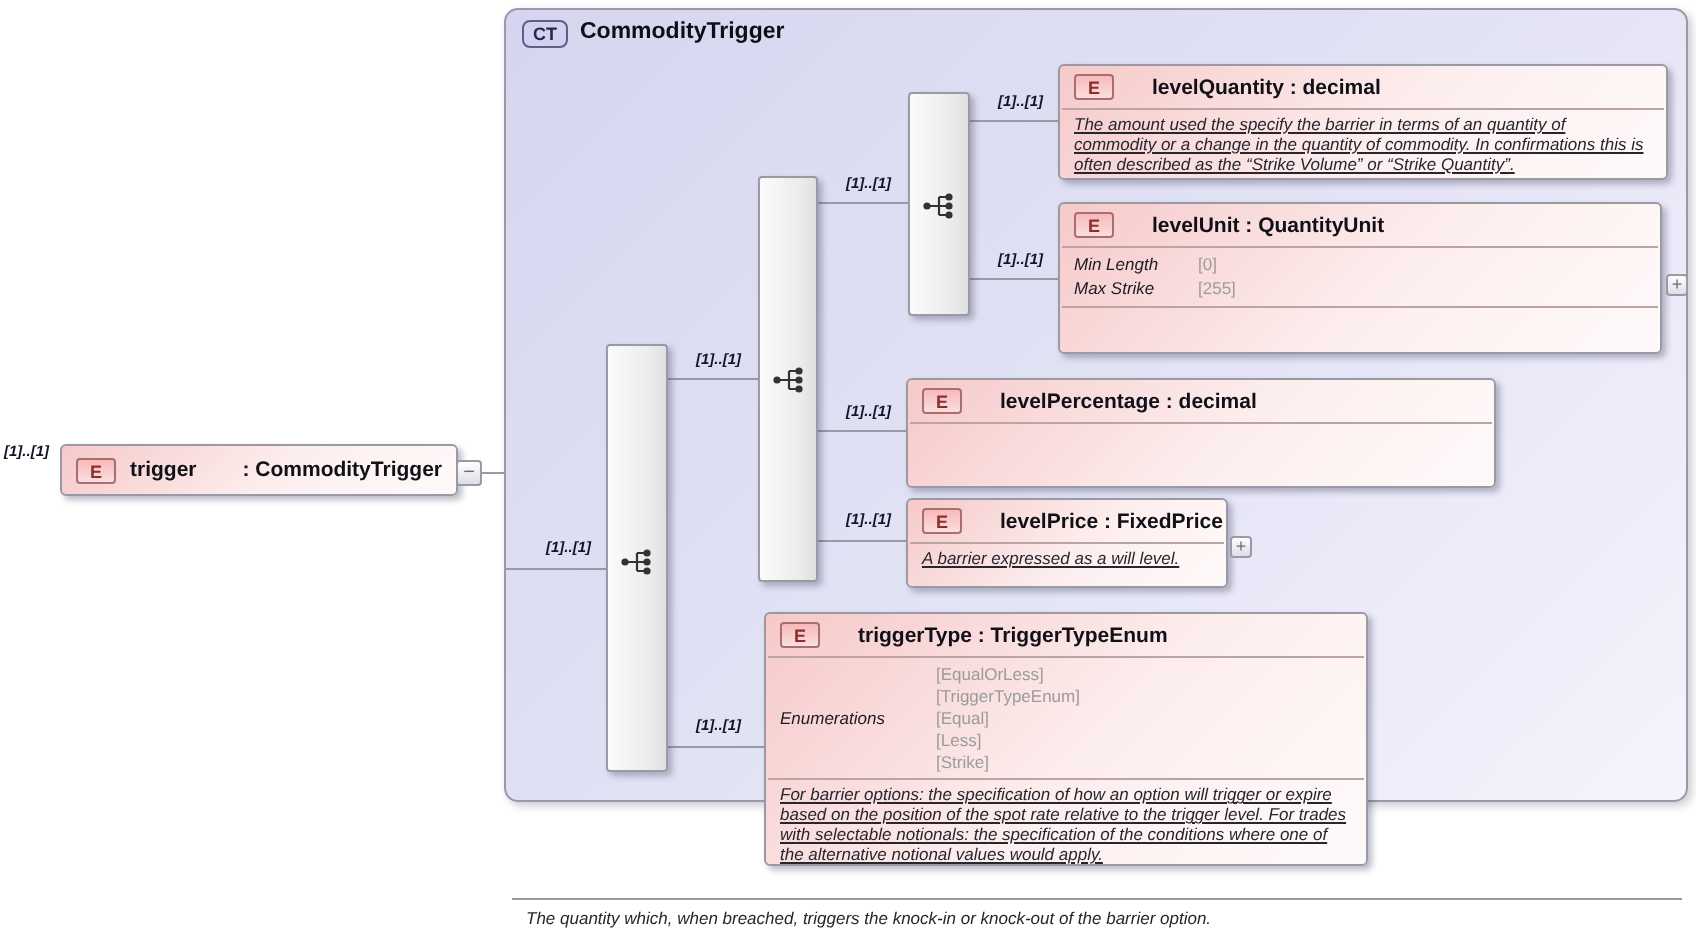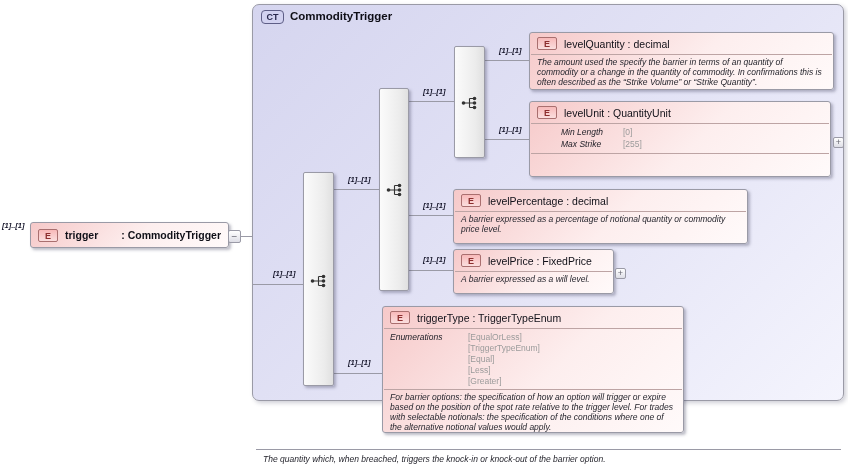--- a/index.html
+++ b/index.html
@@ -22,31 +22,32 @@
     background:linear-gradient(135deg,#f6c9c9 0%, #fdeeee 55%, #fffafa 100%);
     box-shadow:2px 2px 3px rgba(60,60,90,0.35);
   }
   .el-header { display:flex; align-items:center; gap:7px; padding:3px 7px; height:21px; }
   .el-badge {
     width:20px; height:13px; border:1px solid #a96f6f; border-radius:2px;
     background:linear-gradient(180deg,#f8b9b9,#fadede);
     color:#8c2f2f; font-size:9px; font-weight:bold; text-align:center; line-height:12px;
     flex:0 0 auto;
   }
-  .el-title { font-size:10.5px; font-weight:normal; color:#101018; white-space:nowrap; }
+  .el-title { font-size:10.5px; font-weight:bold; color:#101018; white-space:nowrap;margin-left:12px; }
   .el-divider { height:1px; background:#bda4a4; margin:0 1px; }
   .el-doc {
     padding:3px 7px 2px 7px; font-size:8.5px; font-style:italic; color:#26262e;
     line-height:1.17;
-  }
-  .facet-row { display:flex; padding:0 7px; font-size:8.5px; line-height:1.45;margin-left:24px; }
+    text-decoration:underline;
+  }
+  .facet-row { display:flex; padding:0 7px; font-size:8.5px; line-height:1.45; }
   .facet-label { font-style:italic; color:#1c1c24; width:62px; flex:0 0 auto; }
   .facet-value { color:#9b9b9b; }
   .enum-section { display:flex; padding:3px 7px 2px 7px; font-size:8.5px; }
-  .enum-label { font-style:italic; color:#1c1c24; width:78px; flex:0 0 auto; }
+  .enum-label { font-style:italic; color:#1c1c24; width:78px; flex:0 0 auto;margin-top:22px; }
   .enum-values div { color:#9b9b9b; line-height:1.3; }
 
   .toggle-box {
     position:absolute; width:13px; height:13px; border:1px solid #9a9aa6; border-radius:2px;
     background:linear-gradient(180deg,#ffffff,#dedee6);
     color:#6a6a74; font-size:10px; line-height:11px; text-align:center; cursor:pointer;
   }
   .toggle-box.small { width:11px; height:11px; font-size:9px; line-height:9px; }
 
   
@@ -187,21 +188,20 @@
       <div class="el-divider"></div>
     </div>
     <div class="toggle-box small" style="left:580px; top:132px;">+</div>
 
     <div class="el-box" style="left:200px; top:184px; width:295px; height:55px;">
       <div class="el-header">
         <span class="el-badge">E</span>
         <span class="el-title">levelPercentage : decimal</span>
       </div>
       <div class="el-divider"></div>
-      <div class="el-doc">A barrier expressed as a percentage of notional quantity or commodity price level.</div>
     </div>
 
     <div class="el-box" style="left:200px; top:244px; width:161px; height:45px;">
       <div class="el-header">
         <span class="el-badge">E</span>
         <span class="el-title">levelPrice : FixedPrice</span>
       </div>
       <div class="el-divider"></div>
       <div class="el-doc">A barrier expressed as a will level.</div>
     </div>
@@ -213,21 +213,21 @@
         <span class="el-title">triggerType : TriggerTypeEnum</span>
       </div>
       <div class="el-divider"></div>
       <div class="enum-section">
         <span class="enum-label">Enumerations</span>
         <div class="enum-values">
           <div>[EqualOrLess]</div>
           <div>[TriggerTypeEnum]</div>
           <div>[Equal]</div>
           <div>[Less]</div>
-          <div>[Greater]</div>
+          <div>[Strike]</div>
         </div>
       </div>
       <div class="el-divider"></div>
       <div class="el-doc">For barrier options: the specification of how an option will trigger or expire based on the position of the spot rate relative to the trigger level. For trades with selectable notionals: the specification of the conditions where one of the alternative notional values would apply.</div>
     </div>
 
     <div class="ct-bottom-divider"></div>
     <div class="ct-doc">The quantity which, when breached, triggers the knock-in or knock-out of the barrier option.</div>
   </div>
 

